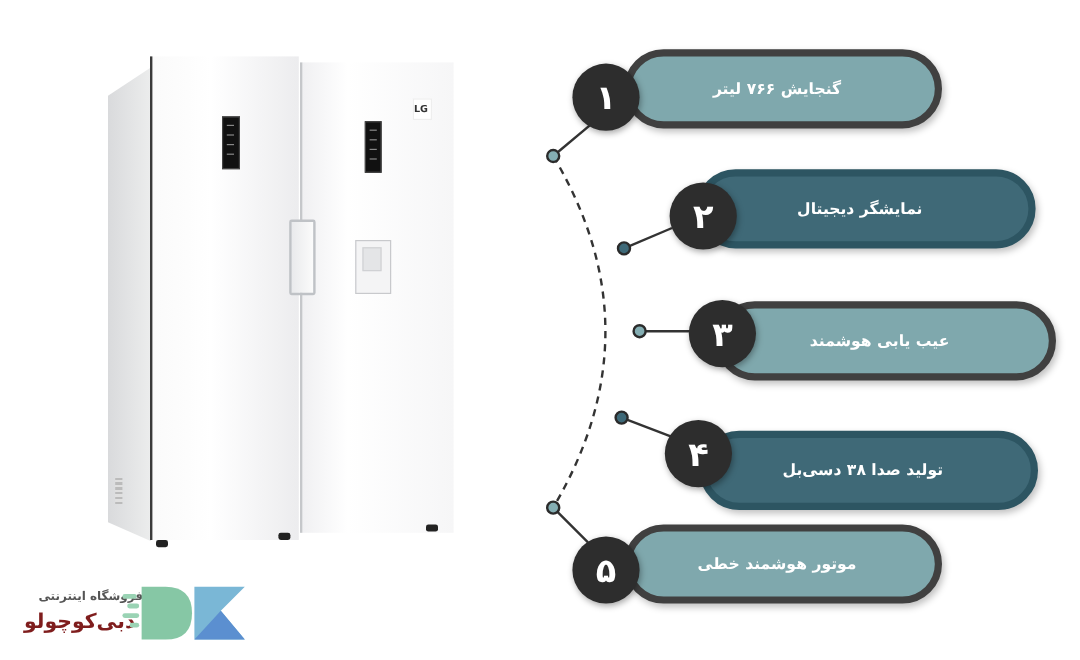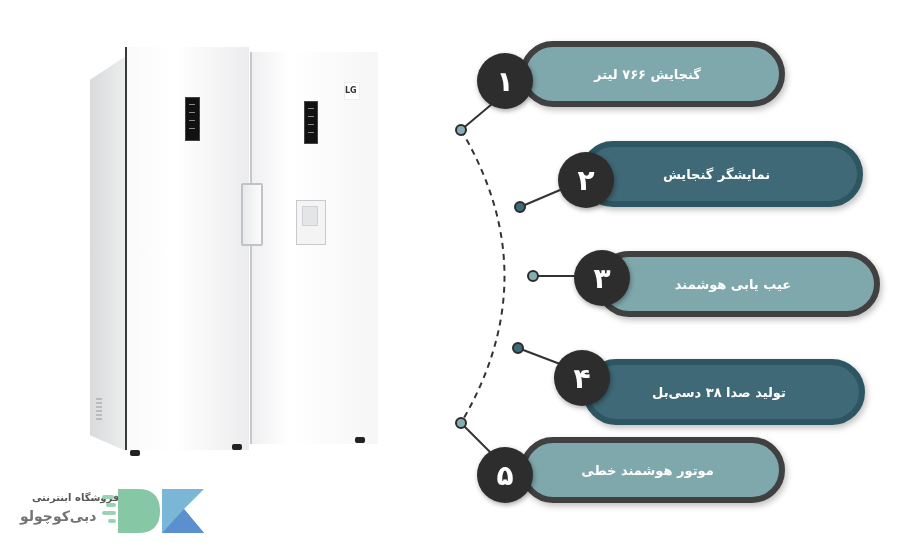--- a/index.html
+++ b/index.html
@@ -23,21 +23,21 @@
   
   .pill{height:66px;border-radius:33px;display:flex;align-items:center;justify-content:center;color:#ffffff;font-size:13px;font-weight:bold;direction:rtl;box-shadow:2px 3px 6px rgba(0,0,0,0.25);border:6px solid #404040;box-sizing:border-box;}
   .pill.light{background:#7fa8ad;}
   .pill.dark{background:#3f6977;border-color:#2d5562;}
   .num{width:56px;height:56px;border-radius:50%;background:#2d2d2d;color:#fff;display:flex;align-items:center;justify-content:center;font-size:28px;font-weight:bold;box-shadow:1px 2px 5px rgba(0,0,0,0.35);}
   .node{width:12px;height:12px;border-radius:50%;border:2px solid #2b2b2b;box-sizing:border-box;}
   .node.light{background:#84aeb3;}
   .node.dark{background:#3e6978;}
   
   .brand-small{left:32px;top:492px;font-size:10px;color:#555;direction:rtl;font-weight:bold;}
-  .brand-big{left:20px;top:508px;font-size:14px;color:#737373;direction:rtl;font-weight:bold;}
+  .brand-big{left:20px;top:508px;font-size:17px;color:#7f1d1d;direction:rtl;font-weight:bold;}
 </style>
 </head>
 <body>
 
 <div class="abs">
   <div class="abs side-panel"></div>
   <div class="abs door-left"></div>
   <div class="abs door-right"></div>
   <div class="abs display disp-l">
     <div class="disp-line" style="top:6px"></div>
@@ -75,21 +75,21 @@
 <div class="abs node light" style="left:527px;top:270px;"></div>
 <div class="abs node dark" style="left:512px;top:342px;"></div>
 <div class="abs node light" style="left:455px;top:417px;"></div>
 
 <div class="abs pill light" style="left:520px;top:41px;width:265px;">
   <span style="margin-left:-10px">گنجایش ۷۶۶ لیتر</span>
 </div>
 <div class="abs num" style="left:477px;top:53px;">۱</div>
 
 <div class="abs pill dark" style="left:580px;top:141px;width:283px;">
-  <span style="margin-left:-10px">نمایشگر گنجایش</span>
+  <span style="margin-left:-10px">نمایشگر دیجیتال</span>
 </div>
 <div class="abs num" style="left:558px;top:152px;">۲</div>
 
 <div class="abs pill light" style="left:596px;top:251px;width:284px;">
   <span style="margin-left:-10px">عیب یابی هوشمند</span>
 </div>
 <div class="abs num" style="left:574px;top:250px;">۳</div>
 
 <div class="abs pill dark" style="left:583px;top:359px;width:282px;">
   <span style="margin-left:-10px">تولید صدا ۳۸ دسی‌بل</span>

